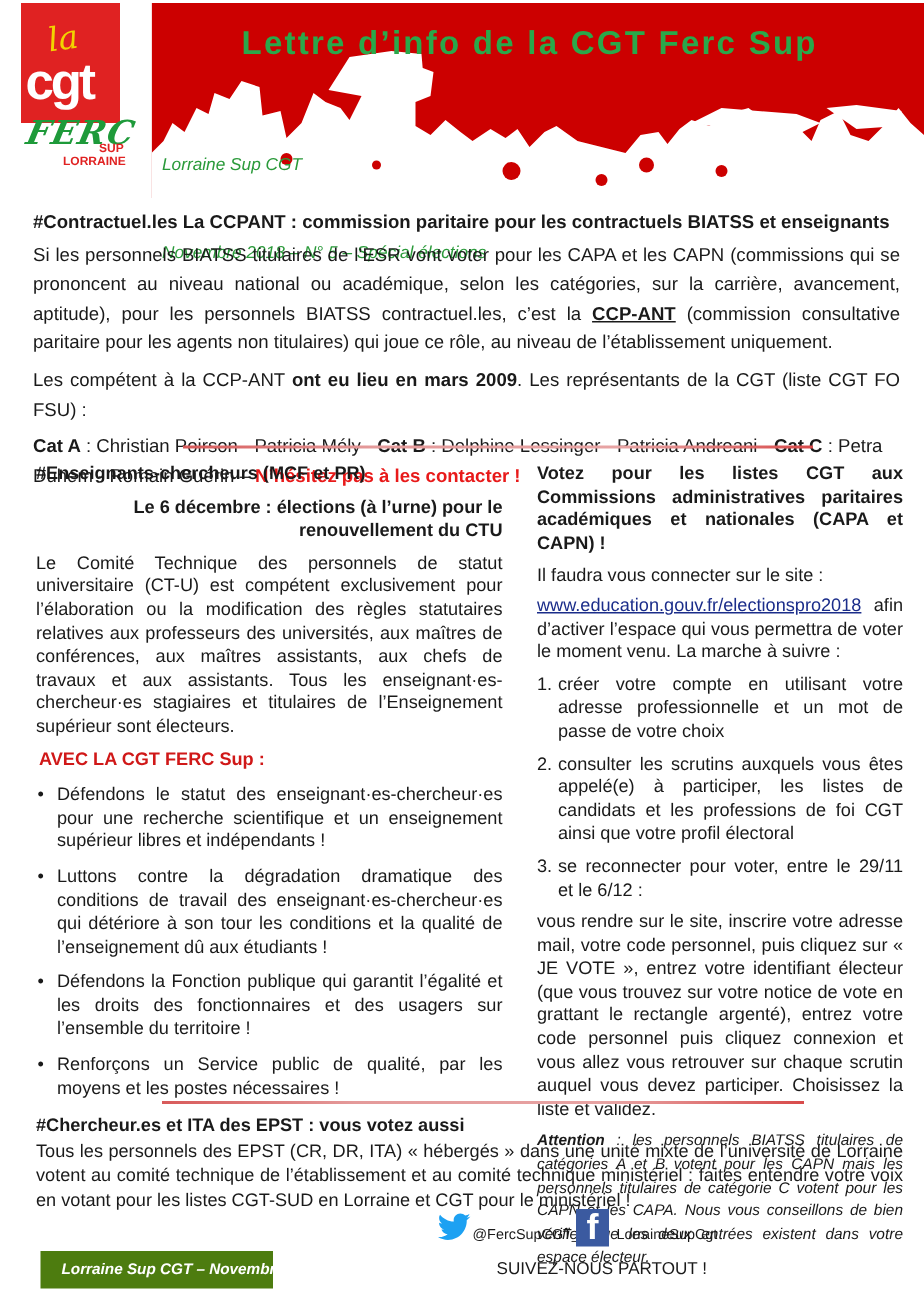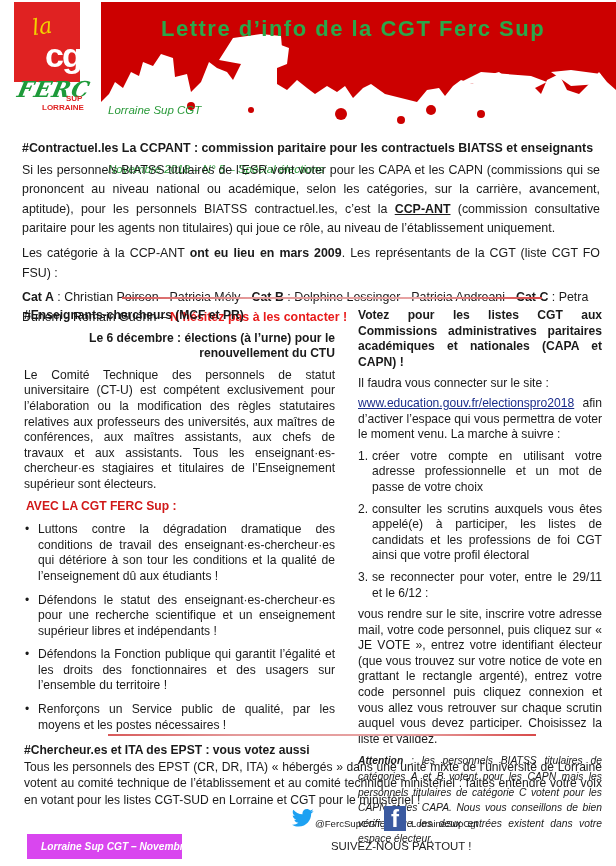--- a/index.html
+++ b/index.html
@@ -6,21 +6,21 @@
   body { width: 616px; height: 866px; position: relative; overflow: hidden;
          font-family: "Liberation Sans Narrow", "Liberation Sans", sans-serif; color: #1a1a1a; }
   * { box-sizing: border-box; }
 
   
   .logo { position: absolute; left: 14px; top: 2px; width: 70px; height: 108px; }
   .logo .red { position: absolute; left: 0; top: 0; width: 66px; height: 80px; background: #e02222; }
   .logo .la { position: absolute; left: 18px; top: 12px; font-family: "DejaVu Serif", serif; font-style: italic;
               color: #f2d300; font-size: 22px; transform: rotate(-8deg); }
   .logo .cgt { position: absolute; left: 3px; top: 34px; font-family: "Liberation Sans", sans-serif; font-weight: bold;
-               color: #ffffff; font-size: 34px; letter-spacing: -2px; margin-left: 28px; }
+               color: #ffffff; font-size: 34px; letter-spacing: -2px; }
   .logo .ferc { position: absolute; left: 4px; top: 74px; font-family: "DejaVu Serif", serif; font-style: italic;
                 color: #1e9a3a; font-size: 22px; font-weight: bold; transform: skew(-12deg); letter-spacing: 1px; }
   .logo .sup { position: absolute; left: 42px; top: 92px; color: #e02222; font-weight: bold; font-size: 8px;
                font-family: "Liberation Sans", sans-serif; padding-left: 10px; }
   .logo .lorr { position: absolute; left: 28px; top: 101px; color: #e02222; font-weight: bold; font-size: 8px;
                 font-family: "Liberation Sans", sans-serif; }
 
   .banner { position: absolute; left: 101px; top: 2px; width: 515px; height: 130px; overflow: hidden; }
   .banner svg { position: absolute; left: 0; top: 0; }
   .banner-title { position: absolute; left: 60px; top: 14px; font-family: "Liberation Sans", sans-serif;
@@ -54,21 +54,21 @@
   ol.steps li { position: relative; margin: 0 0 6px 0; text-align: justify; }
   ol.steps li .num { position: absolute; left: -14px; }
   a.link { color: #1b2d8a; text-decoration: underline; }
   .attention { font-style: italic; font-size: 10.3px; line-height: 15.6px; text-align: justify; }
 
   
   .epst { position: absolute; left: 24px; top: 742px; width: 578px; font-size: 12.1px; line-height: 16.6px; }
   .epst h3 { margin: 0; font-size: 12.1px; font-weight: bold; }
   .epst p { margin: 0; text-align: justify; }
 
-  .footer-tag { position: absolute; left: 27px; top: 834px; width: 155px; height: 25px; background: #d946ef;
+  .footer-tag { position: absolute; left: 27px; top: 834px; width: 155px; height: 25px; background: #4d7c0f;
                 color: #ffffff; font-style: italic; font-weight: bold; font-size: 10.2px; line-height: 25px;
                 padding-left: 14px; white-space: nowrap; }
 
   .social { position: absolute; left: 292px; top: 806px; width: 310px; height: 30px; }
   .tw-icon { position: absolute; left: 0; top: 2px; width: 22px; height: 20px; }
   .tw-handle { position: absolute; left: 23px; top: 12px; font-size: 9.6px; font-family: "Liberation Sans", sans-serif; }
   .fb-icon { position: absolute; left: 92px; top: 0; width: 22px; height: 25px; background: #3b5aa0; }
   .fb-icon span { position: absolute; left: 7px; top: -1px; color: #fff; font-weight: bold; font-size: 24px;
                   font-family: "Liberation Sans", sans-serif; }
   .fb-handle { position: absolute; left: 119px; top: 12px; font-size: 9.6px; font-family: "Liberation Sans", sans-serif; }
@@ -101,34 +101,34 @@
     <circle cx="90" cy="104" r="4" fill="#cc0000"></circle>
   </svg>
   <div class="banner-title">Lettre d’info de la CGT Ferc Sup</div>
 </div>
 <div class="issue-line1">Lorraine Sup CGT</div>
 <div class="issue-line2">Novembre 2018 – N° 5 – Spécial élections</div>
 
 <section class="intro">
   <h2>#Contractuel.les La CCPANT : commission paritaire pour les contractuels BIATSS et enseignants</h2>
   <p><span>Si les personnels BIATSS titulaires de l’ESR vont voter pour les CAPA et les CAPN (commissions qui se prononcent au niveau national ou académique, selon les catégories, sur la carrière, avancement, aptitude), pour les personnels BIATSS contractuel.les, c’est la </span><span class="u">CCP-ANT</span><span> (commission consultative paritaire pour les agents non titulaires) qui joue ce rôle, au niveau de l’établissement uniquement.</span></p>
-  <p><span>Les catégorie à la CCP-ANT </span><b>ont eu lieu en mars 2009</b><span>. Les représentants de la CGT (liste CGT FO FSU) :</span></p>
+  <p><span>Les compétent à la CCP-ANT </span><b>ont eu lieu en mars 2009</b><span>. Les représentants de la CGT (liste CGT FO FSU) :</span></p>
   <p style="text-align:left;"><b>Cat A</b><span> : Christian Poirson - Patricia Mély - </span><b>Cat B</b><span> : Delphine Lessinger - Patricia Andreani - </span><b>Cat C</b><span> : Petra Duhem  - Romain Guérin – </span><span class="red">N’hésitez pas à les contacter !</span></p>
 </section>
 
 <div class="divider" style="left:122px; top:297px; width:420px;"></div>
 
 <section class="col-left">
   <h3>#Enseignants-chercheurs (MCF et PR)</h3>
   <p class="bold" style="text-align:right;">Le 6 décembre : élections (à l’urne) pour le renouvellement du CTU</p>
   <p>Le Comité Technique des personnels de statut universitaire (CT-U) est compétent exclusivement pour l’élaboration ou la modification des règles statutaires relatives aux professeurs des universités, aux maîtres de conférences, aux maîtres assistants, aux chefs de travaux et aux assistants. Tous les enseignant·es-chercheur·es stagiaires et titulaires de l’Enseignement supérieur sont électeurs.</p>
   <div class="redhead">AVEC LA CGT FERC Sup :</div>
   <ul class="bul">
+    <li>Défendons le statut des enseignant·es-chercheur·es pour une recherche scientifique et un enseignement supérieur libres et indépendants !</li>
     <li>Luttons contre la dégradation dramatique des conditions de travail des enseignant·es-chercheur·es qui détériore à son tour les conditions et la qualité de l’enseignement dû aux étudiants !</li>
-    <li>Défendons le statut des enseignant·es-chercheur·es pour une recherche scientifique et un enseignement supérieur libres et indépendants !</li>
     <li>Défendons la Fonction publique qui garantit l’égalité et les droits des fonctionnaires et des usagers sur l’ensemble du territoire !</li>
     <li>Renforçons un Service public de qualité, par les moyens et les postes nécessaires !</li>
   </ul>
 </section>
 
 <section class="col-right">
   <p class="bold">Votez pour les listes CGT aux Commissions administratives paritaires académiques et nationales (CAPA et CAPN) !</p>
   <p style="margin-bottom:4px;">Il faudra vous connecter sur le site :</p>
   <p><a class="link">www.education.gouv.fr/electionspro2018</a><span> afin d’activer l’espace qui vous permettra de voter le moment venu. La marche à suivre :</span></p>
   <ol class="steps">

